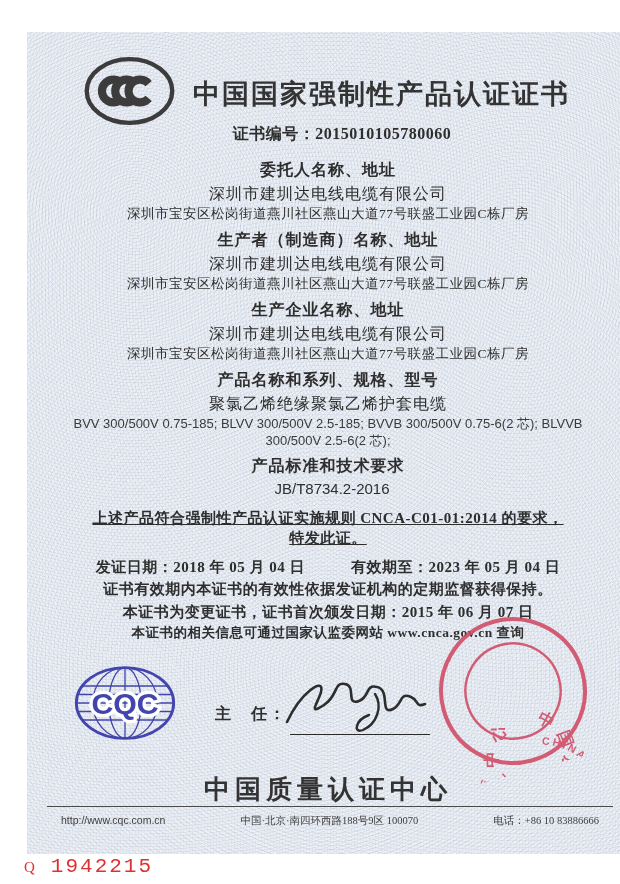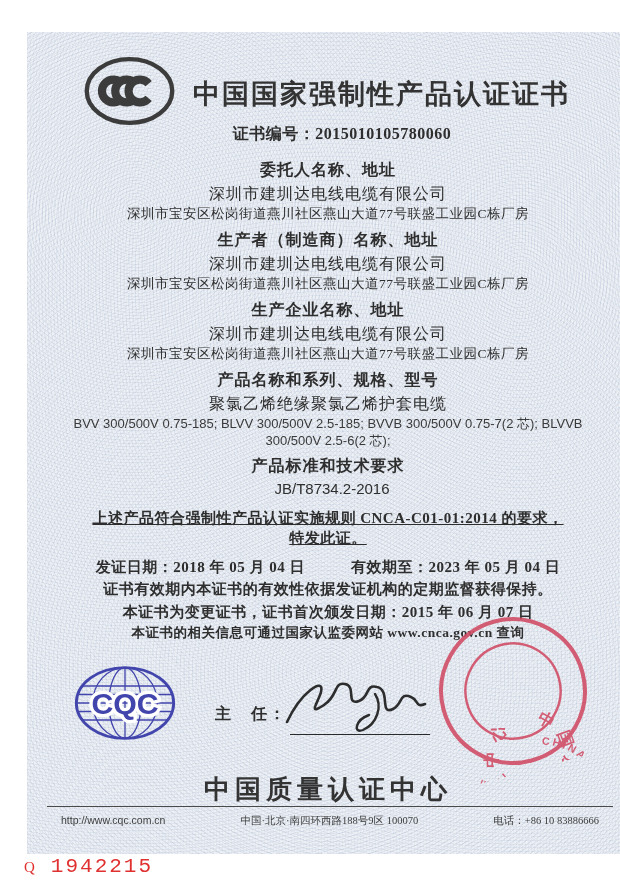--- a/index.html
+++ b/index.html
@@ -85,21 +85,21 @@
     <div class="sec-head">生产者（制造商）名称、地址</div>
     <div class="line-main">深圳市建圳达电线电缆有限公司</div>
     <div class="line-addr">深圳市宝安区松岗街道燕川社区燕山大道77号联盛工业园C栋厂房</div>
 
     <div class="sec-head">生产企业名称、地址</div>
     <div class="line-main">深圳市建圳达电线电缆有限公司</div>
     <div class="line-addr">深圳市宝安区松岗街道燕川社区燕山大道77号联盛工业园C栋厂房</div>
 
     <div class="sec-head">产品名称和系列、规格、型号</div>
     <div class="line-main">聚氯乙烯绝缘聚氯乙烯护套电缆</div>
-    <div class="line-spec">BVV 300/500V 0.75-185; BLVV 300/500V 2.5-185; BVVB 300/500V 0.75-7(2 芯); BLVVB 300/500V 2.5-6(2 芯);</div>
+    <div class="line-spec">BVV 300/500V 0.75-185; BLVV 300/500V 2.5-185; BVVB 300/500V 0.75-6(2 芯); BLVVB 300/500V 2.5-6(2 芯);</div>
 
     <div class="sec-head">产品标准和技术要求</div>
     <div class="line-std">JB/T8734.2-2016</div>
 
     <div class="statement">
       <div>上述产品符合强制性产品认证实施规则 CNCA-C01-01:2014 的要求，</div>
       <div>特发此证。</div>
     </div>
 
     <div class="dates">

